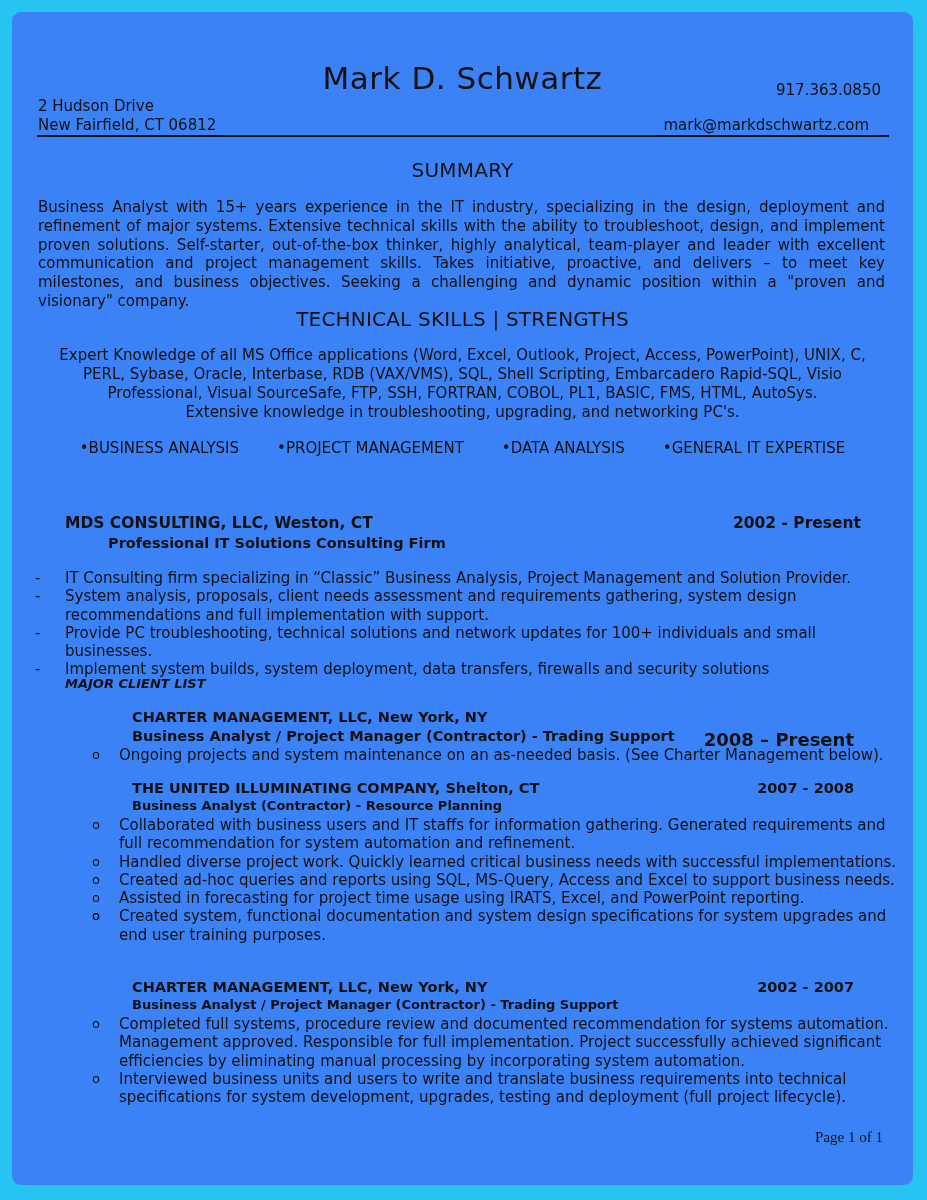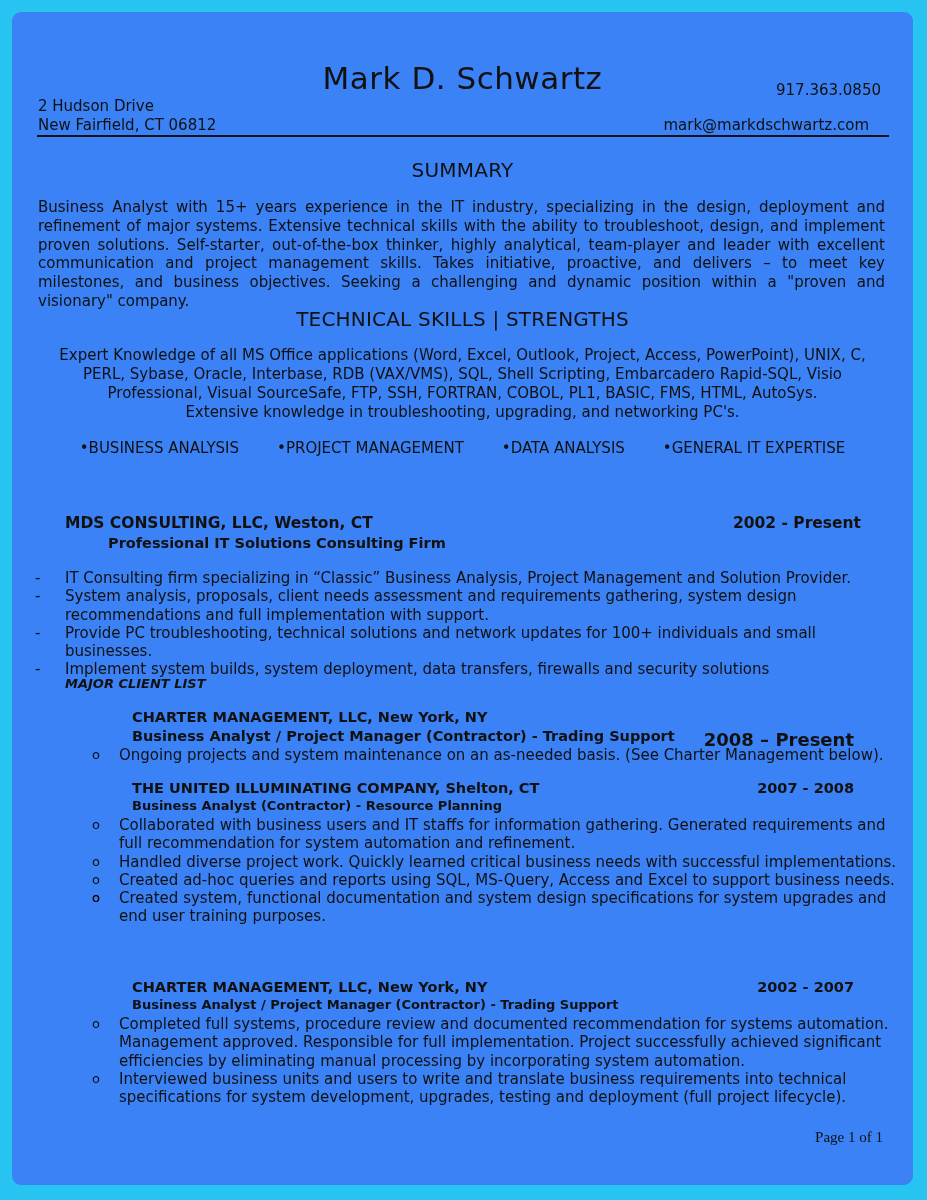--- a/index.html
+++ b/index.html
@@ -112,21 +112,21 @@
     <li><span class="mark">o</span><span>Ongoing projects and system maintenance on an as-needed basis.  (See Charter Management below).</span></li>
   </ul>
 
   <div class="abs job-sub" style="left:77px; top:768px; font-size:14.5px;">THE UNITED ILLUMINATING COMPANY, Shelton, CT</div>
   <div class="abs date" style="right:59px; top:768px; font-size:14.5px;">2007 - 2008</div>
   <div class="abs job-sub" style="left:77px; top:786px; font-size:13px;">Business Analyst (Contractor) - Resource Planning</div>
   <ul class="circ" style="top:804px;">
     <li><span class="mark">o</span><span>Collaborated with business users and IT staffs for information gathering. Generated requirements and full recommendation for system automation and refinement.</span></li>
     <li><span class="mark">o</span><span>Handled diverse project work. Quickly learned critical business needs with successful implementations.</span></li>
     <li><span class="mark">o</span><span>Created ad-hoc queries and reports using SQL, MS-Query, Access and Excel to support business needs.</span></li>
-    <li><span class="mark">o</span></li>
+    <li><span class="mark">o</span><span>Assisted in forecasting for project time usage using IRATS, Excel, and PowerPoint reporting.</span></li>
     <li><span class="mark">o</span></li>
     <li><span class="mark">o</span><span>Created system, functional documentation and system design specifications for system upgrades and end user training purposes.</span></li>
   </ul>
 
   <div class="abs job-sub" style="left:77px; top:967px; font-size:14.5px;">CHARTER MANAGEMENT, LLC, New York, NY</div>
   <div class="abs date" style="right:59px; top:967px; font-size:14.5px;">2002 - 2007</div>
   <div class="abs job-sub" style="left:77px; top:985px; font-size:13px;">Business Analyst / Project Manager (Contractor) - Trading Support</div>
   <ul class="circ" style="top:1003px;">
     <li><span class="mark">o</span><span>Completed full systems, procedure review and documented recommendation for systems automation. Management approved. Responsible for full implementation. Project successfully achieved significant efficiencies by eliminating manual processing by incorporating system automation.</span></li>
     <li><span class="mark">o</span><span>Interviewed business units and users to write and translate business requirements into technical specifications for system development, upgrades, testing and deployment (full project lifecycle).</span></li>

